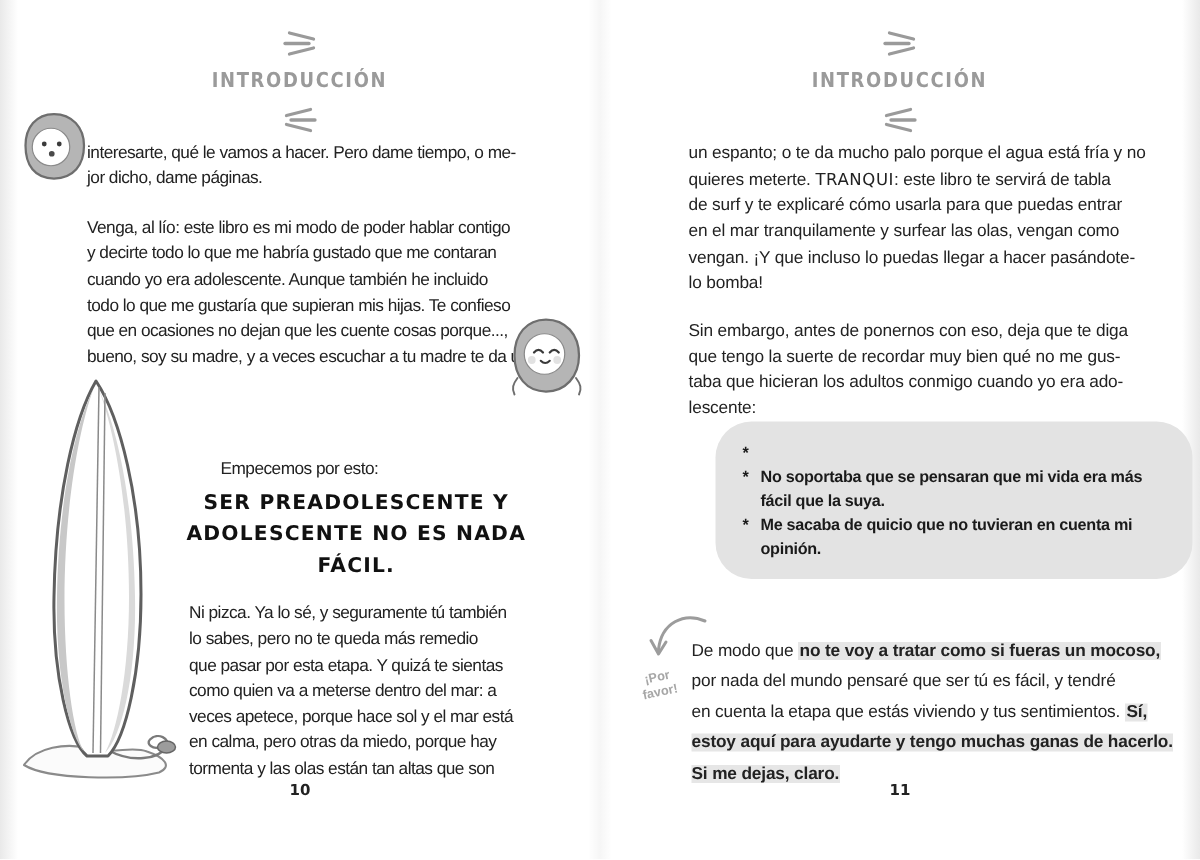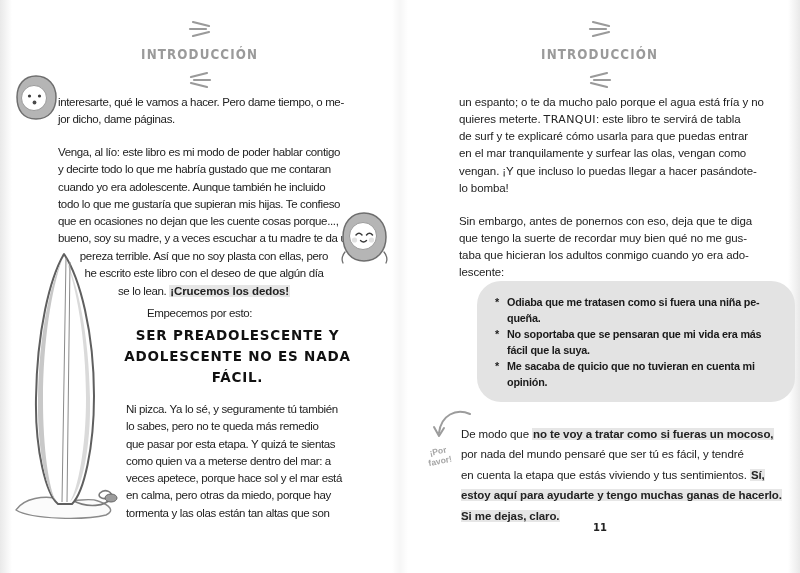--- a/index.html
+++ b/index.html
@@ -97,23 +97,20 @@
     <p class="body-text" style="left:58px; top:74px; width:315px;"><span>interesarte, qué le vamos a hacer. Pero dame tiempo, o me-
 jor dicho, dame páginas.</span></p>
 
     <p class="body-text" style="left:58px; top:124px; width:320px;"><span>Venga, al lío: este libro es mi modo de poder hablar contigo
 y decirte todo lo que me habría gustado que me contaran
 cuando yo era adolescente. Aunque también he incluido
 todo lo que me gustaría que supieran mis hijas. Te confieso
 que en ocasiones no dejan que les cuente cosas porque...,
 bueno, soy su madre, y a veces escuchar a tu madre te da una</span></p>
 
-    <p class="body-text" style="left:68px; top:228px; width:272px; text-align:center;"><span>pereza terrible. Así que no soy plasta con ellas, pero
-he escrito este libro con el deseo de que algún día
-se lo lean. </span><span class="hl hand">¡Crucemos los dedos!</span></p>
 
     <p class="body-text" style="left:127px; top:285px; width:240px;padding-left:20px;"><span>Empecemos por esto:</span></p>
 
     <h1 class="intro-heading">SER PREADOLESCENTE Y
 ADOLESCENTE NO ES NADA
 FÁCIL.</h1>
 
     <p class="body-text" style="left:126px; top:381px; width:245px;"><span>Ni pizca. Ya lo sé, y seguramente tú también
 lo sabes, pero no te queda más remedio
 que pasar por esta etapa. Y quizá te sientas
@@ -141,20 +138,21 @@
       <path d="M7 42 C4 46 3 49 5 53" fill="none" stroke="#6e6e6e" stroke-width="1.3" stroke-linecap="round"></path>
       <path d="M46 42 C49 46 50 49 48 53" fill="none" stroke="#6e6e6e" stroke-width="1.3" stroke-linecap="round"></path>
       <circle cx="25" cy="26" r="13.5" fill="#ffffff" stroke="#8a8a8a" stroke-width="0.8"></circle>
       <circle cx="16.5" cy="30" r="2.6" fill="#e2e2e2"></circle>
       <circle cx="33.5" cy="30" r="2.6" fill="#e2e2e2"></circle>
       <path d="M18 25 Q21 21.5 24 25" fill="none" stroke="#3a3a3a" stroke-width="1.5" stroke-linecap="round"></path>
       <path d="M28.5 25 Q31.5 21.5 34.5 25" fill="none" stroke="#3a3a3a" stroke-width="1.5" stroke-linecap="round"></path>
       <path d="M22.5 30.5 Q25.5 33.5 28.5 30.5" fill="none" stroke="#3a3a3a" stroke-width="1.4" stroke-linecap="round"></path>
     </svg>
 
+    <div class="page-number">10</div>
   </section>
 
   <section class="page right">
 
     <div class="page-header">
       <span class="hdr-inner">
         <svg class="burst" width="24" height="22" viewBox="0 0 24 22">
           <g stroke="#9a9a9a" stroke-width="2.2" stroke-linecap="round" fill="none">
             <path d="M5 4 L21 8"></path>
               <path d="M2 11 L18 11"></path>
@@ -180,22 +178,20 @@
 lo bomba!</span></p>
 
     <p class="body-text" style="left:59px; top:201px; width:332px;"><span>Sin embargo, antes de ponernos con eso, deja que te diga
 que tengo la suerte de recordar muy bien qué no me gus-
 taba que hicieran los adultos conmigo cuando yo era ado-
 lescente:</span></p>
 
     <div class="callout">
       <div class="callout-item">
         <span class="bullet">*</span>
-        <span class="itxt">Odiaba que me tratasen como si fuera una niña pe-
-queña.</span>
       </div>
       <div class="callout-item">
         <span class="bullet">*</span>
         <span class="itxt">No soportaba que se pensaran que mi vida era más
 fácil que la suya.</span>
       </div>
       <div class="callout-item">
         <span class="bullet">*</span>
         <span class="itxt">Me sacaba de quicio que no tuvieran en cuenta mi
 opinión.</span>

